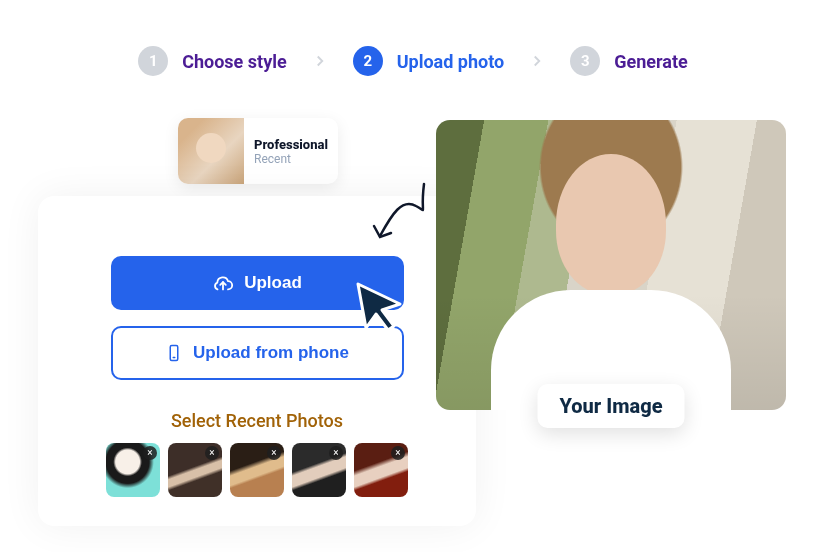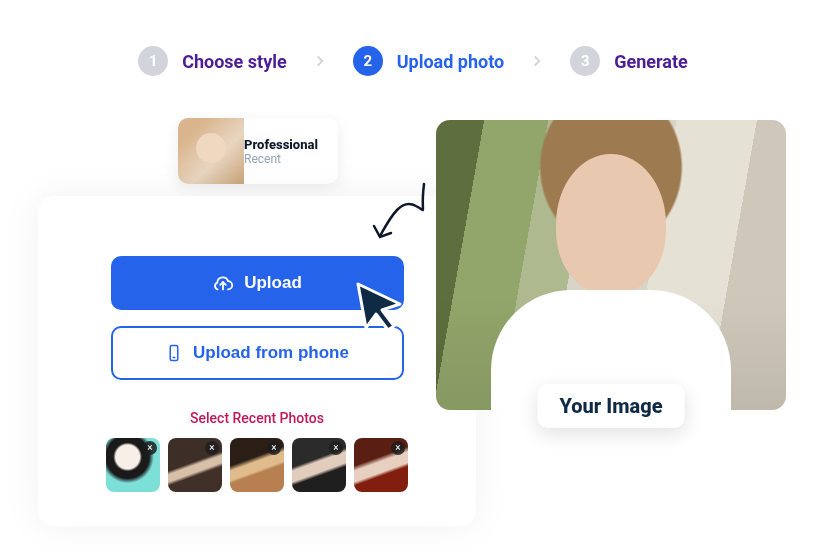--- a/index.html
+++ b/index.html
@@ -61,21 +61,21 @@
 }
 .style-thumb::after {
   content: "";
   position: absolute;
   left: 50%; top: 45%;
   width: 30px; height: 30px;
   background: #f0d8c0;
   border-radius: 50%;
   transform: translate(-50%, -50%);
 }
-.style-text { padding-left: 0; }
+.style-text { padding-left: 10px; }
 .style-title { font-weight: 800; font-size: 13px; color: #0f172a; }
 .style-sub { font-size: 12px; color: #94a3b8; }
 
 .upload-panel {
   position: absolute;
   top: 196px;
   left: 38px;
   width: 438px;
   height: 330px;
   background: #fff;
@@ -101,23 +101,23 @@
 }
 .btn-primary { background: #2563eb; color: #fff; }
 .btn-outline {
   background: #fff;
   color: #2563eb;
   border: 2px solid #2563eb;
   margin-top: 16px;
 }
 .recent-label {
   margin-top: 30px;
-  font-size: 14px;
+  font-size: 18px;
   font-weight: 500;
-  color: #be185d;
+  color: #a16207;
 }
 .thumb-row {
   display: flex;
   gap: 8px;
   margin-top: 12px;
 }
 .thumb {
   width: 54px;
   height: 54px;
   border-radius: 8px;

